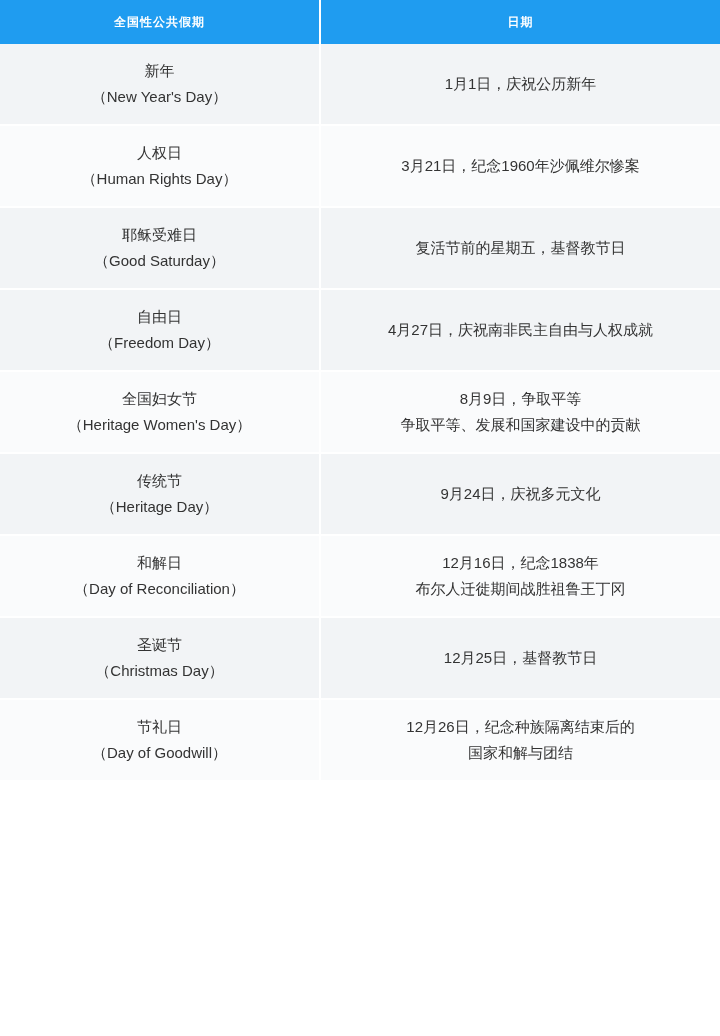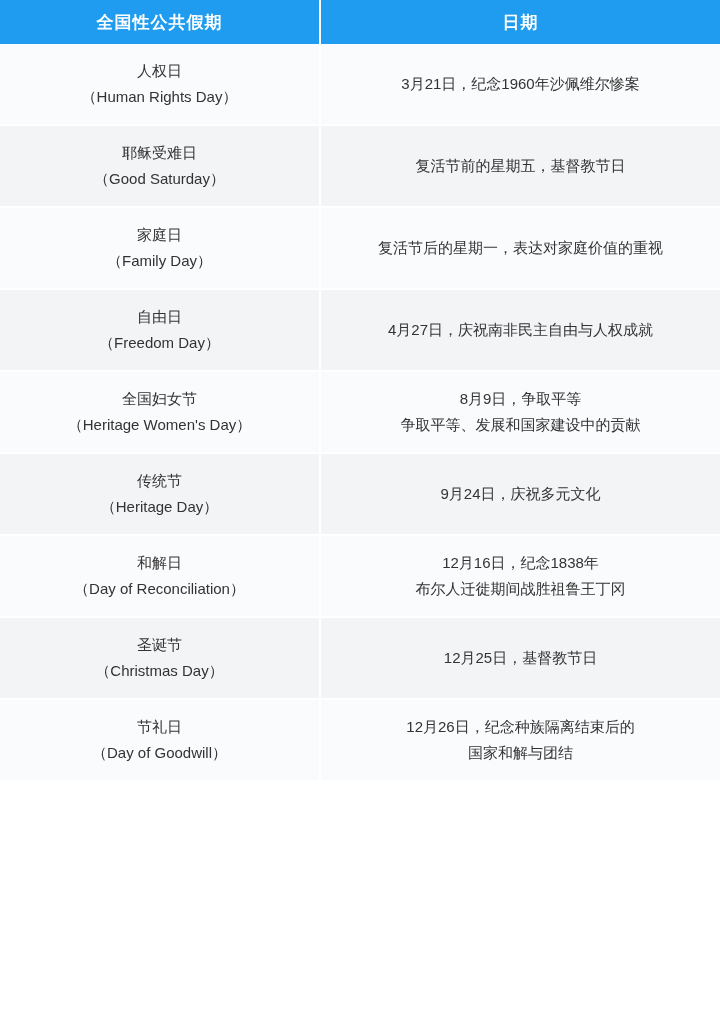--- a/index.html
+++ b/index.html
@@ -17,21 +17,21 @@
     width: 720px;
     border-collapse: collapse;
     table-layout: fixed;
   }
   .table col.col-name { width: 320px; }
   .table col.col-date { width: 400px; }
 
   .table thead th {
     background: #1f9cf0;
     color: #ffffff;
-    font-size: 17px;
+    font-size: 12px;
     font-weight: bold;
     letter-spacing: 1px;
     height: 44px;
     padding: 0;
     text-align: center;
     vertical-align: middle;
     border-right: 2px solid #ffffff;
   }
   .table thead th:last-child { border-right: none; }
 
@@ -62,47 +62,47 @@
     <col class="col-name">
     <col class="col-date">
   </colgroup>
   <thead>
     <tr>
       <th>全国性公共假期</th>
       <th>日期</th>
     </tr>
   </thead>
   <tbody>
+    <tr class="odd">
+      <td class="name-cell">
+        <span class="line1">新年</span>
+        <span class="line2">（New Year's Day）</span>
+      </td>
+      <td class="date-cell">
+        <span class="line">1月1日，庆祝公历新年</span>
+
+      </td>
+    </tr>
     <tr class="even">
       <td class="name-cell">
         <span class="line1">人权日</span>
         <span class="line2">（Human Rights Day）</span>
       </td>
       <td class="date-cell">
         <span class="line">3月21日，纪念1960年沙佩维尔惨案</span>
 
       </td>
     </tr>
     <tr class="odd">
       <td class="name-cell">
         <span class="line1">耶稣受难日</span>
         <span class="line2">（Good Saturday）</span>
       </td>
       <td class="date-cell">
         <span class="line">复活节前的星期五，基督教节日</span>
-
-      </td>
-    </tr>
-    <tr class="even">
-      <td class="name-cell">
-        <span class="line1">家庭日</span>
-        <span class="line2">（Family Day）</span>
-      </td>
-      <td class="date-cell">
-        <span class="line">复活节后的星期一，表达对家庭价值的重视</span>
 
       </td>
     </tr>
     <tr class="odd">
       <td class="name-cell">
         <span class="line1">自由日</span>
         <span class="line2">（Freedom Day）</span>
       </td>
       <td class="date-cell">
         <span class="line">4月27日，庆祝南非民主自由与人权成就</span>

